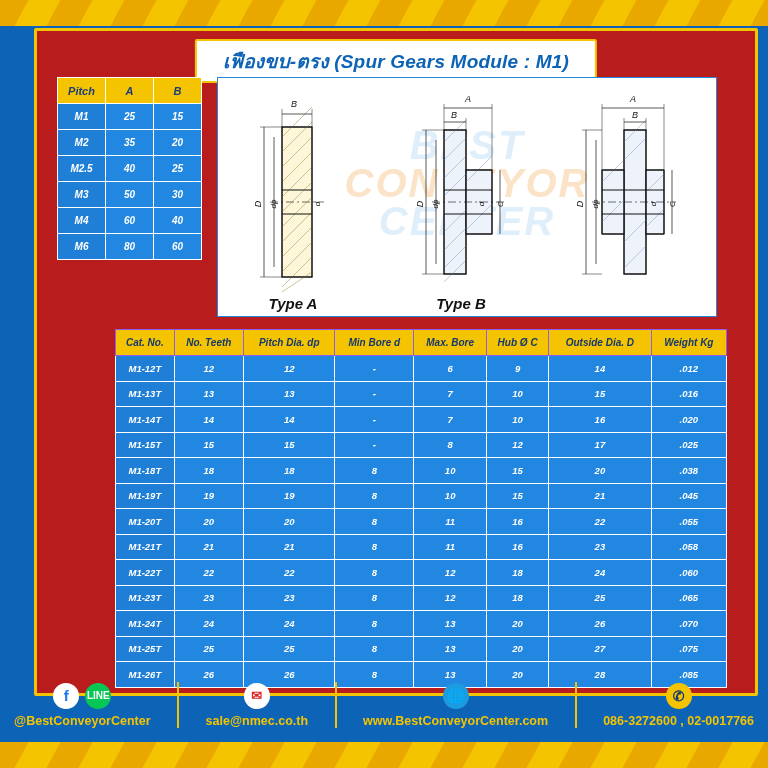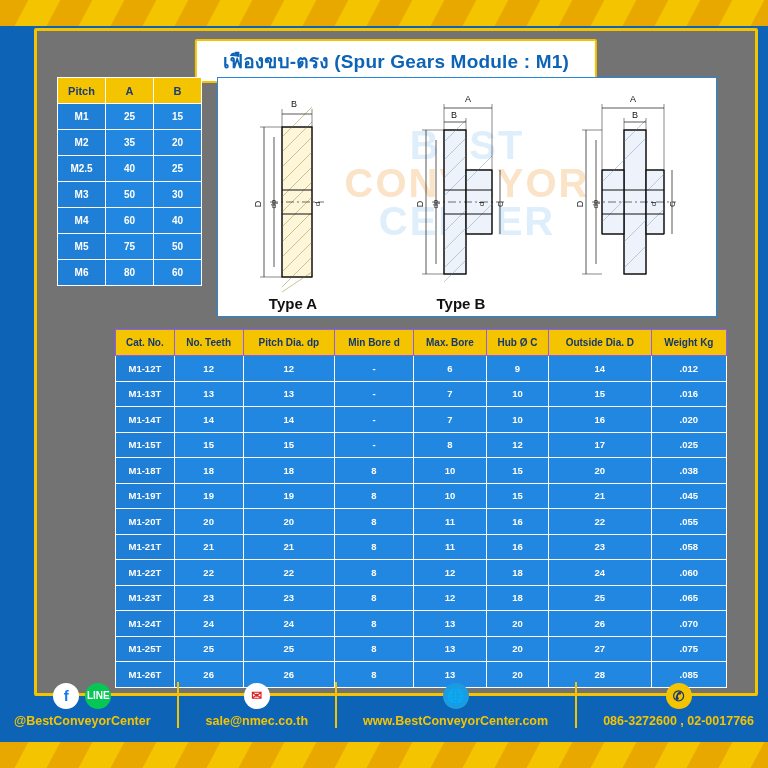--- a/index.html
+++ b/index.html
@@ -19,23 +19,24 @@
   .chev {
     position:absolute; top:-18px; width:34px; height:60px;
     background:#f5c400; transform:skewX(-28deg);
   }
   .chev.dark { background:#e8a800; }
 
   
   .card {
     position:absolute;
     left:34px; top:28px; width:724px; height:668px;
-    background:#737373;
+    background:#b91c1c;
     border:3px solid #f5c400;
     border-radius:2px;
+    font-style:italic;
   }
 
   
   .title-wrap {
     position:absolute; left:50%; transform:translateX(-50%);
     top:8px;
     border:2px solid #f5c400;
     background:#fff;
     padding:5px 26px;
     border-radius:2px;
@@ -226,25 +227,20 @@
         </tr>
         <tr>
           <td class="pitch-cell">M3</td>
           <td>50</td>
           <td>30</td>
         </tr>
         <tr>
           <td class="pitch-cell">M4</td>
           <td>60</td>
           <td>40</td>
-        </tr>
-        <tr>
-          <td class="pitch-cell">M5</td>
-          <td>75</td>
-          <td>50</td>
         </tr>
         <tr>
           <td class="pitch-cell">M6</td>
           <td>80</td>
           <td>60</td>
         </tr>
       </tbody>
   </table>
 
   <div class="diagram">

